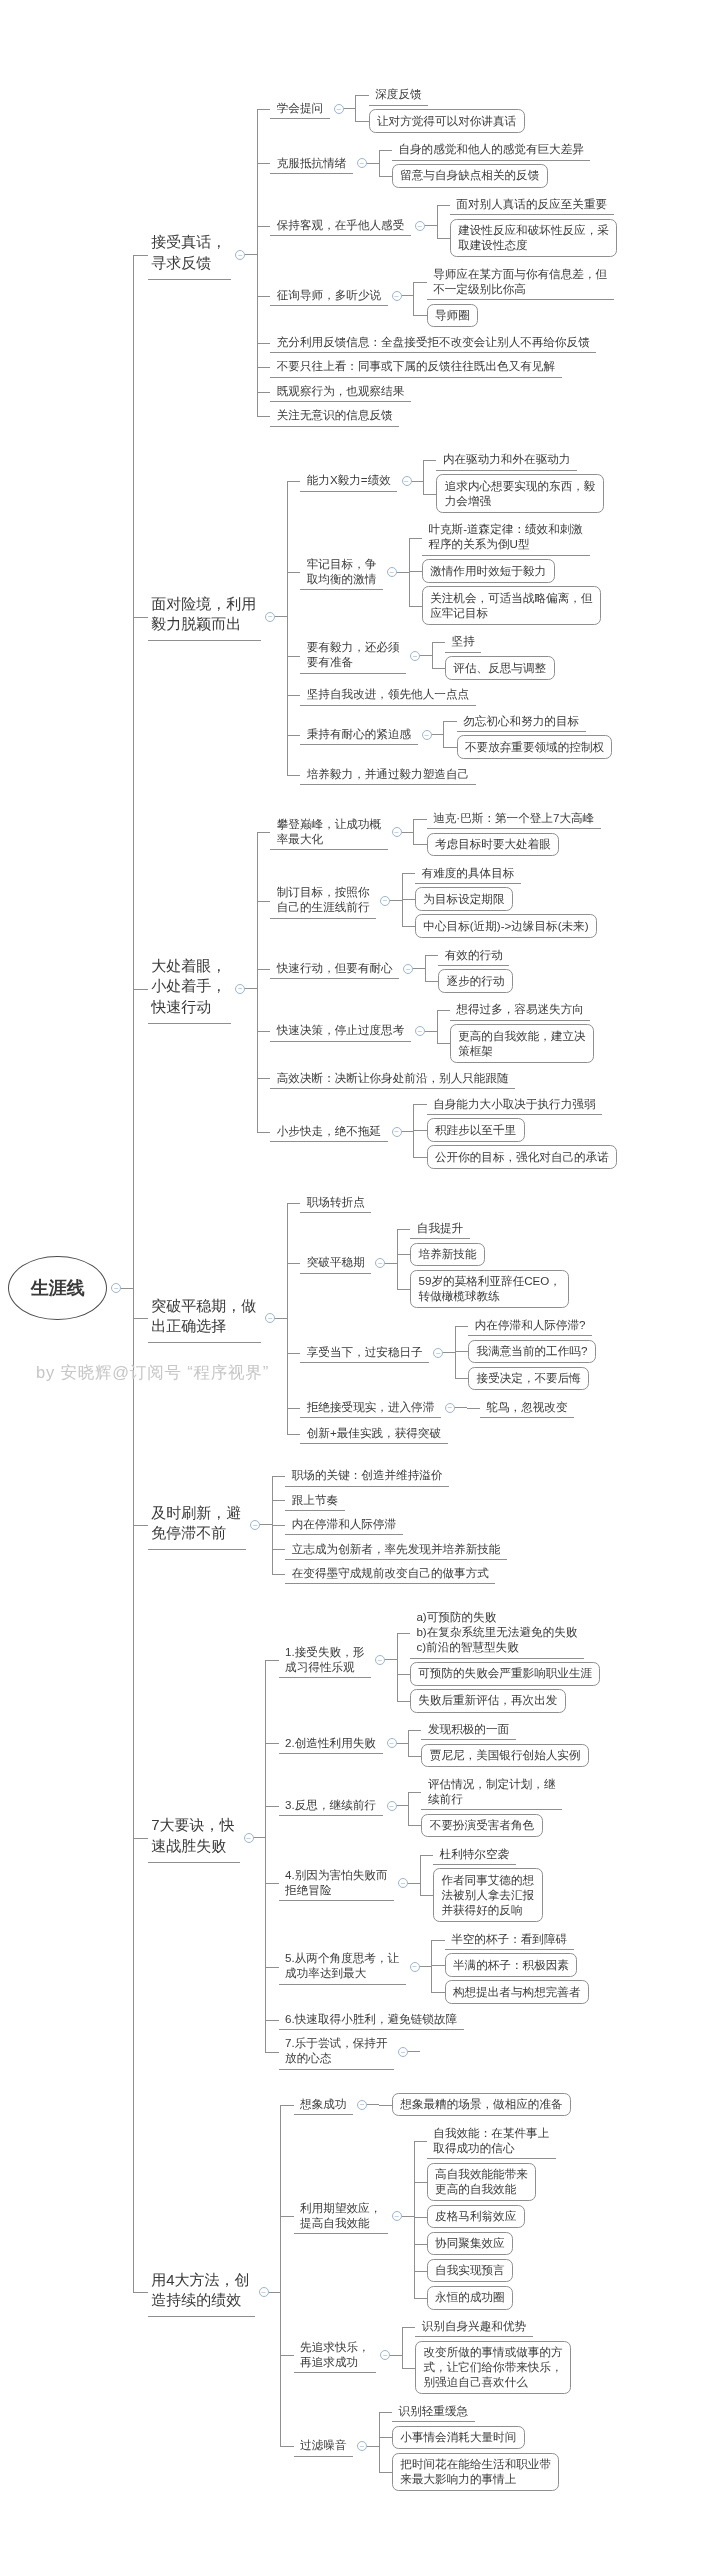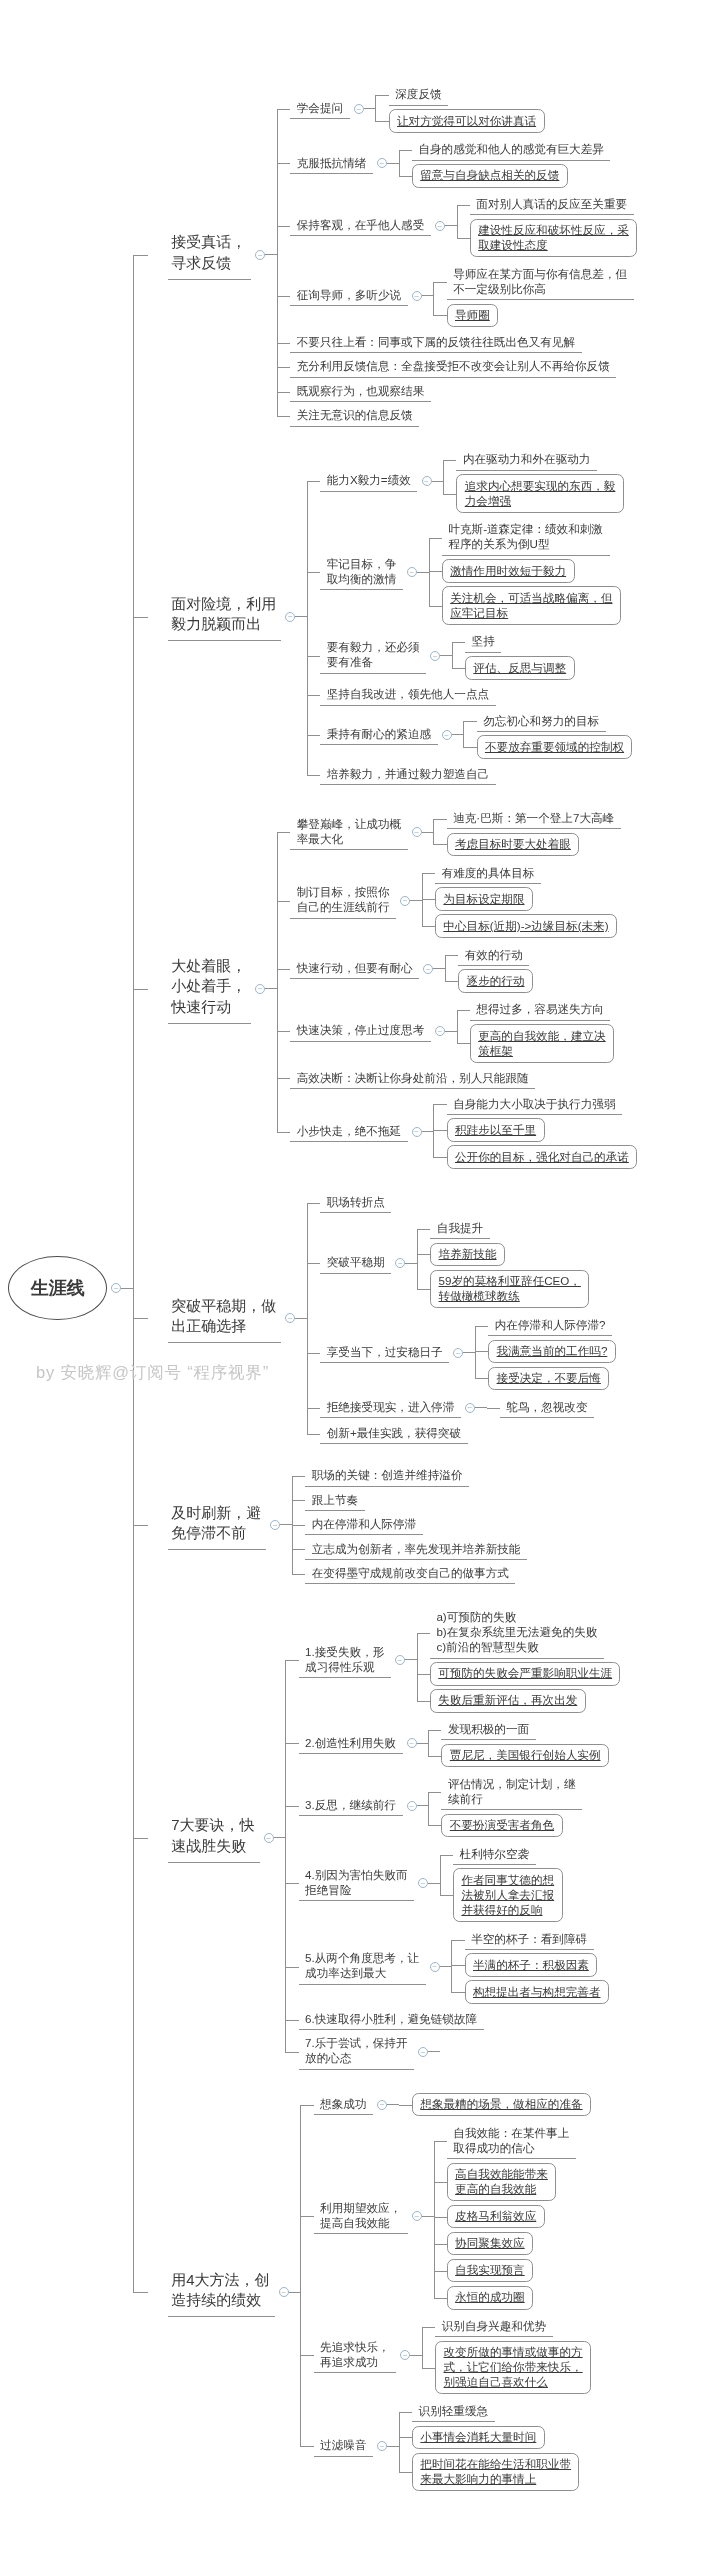--- a/index.html
+++ b/index.html
@@ -50,33 +50,31 @@
   .topic{white-space:pre-line;color:var(--text);}
   .s-root{
     border:1.7px solid #4c4c4c;border-radius:50%;
     padding:20px 21.5px;font-size:18px;font-weight:bold;
     text-align:center;line-height:1.25;background:#fff;
   }
   .s-main{
     font-size:15px;line-height:1.35;
     padding:2.5px 5px 5.8px 3.3px;
     border-bottom:0.8px solid var(--line);
-    margin-left:20px;
   }
   .s-line{
     font-size:11.6px;line-height:1.3;
     padding:1.7px 6.6px 3.3px 6.6px;
     border-bottom:0.8px solid var(--line);
   }
   .s-box{
     font-size:11.6px;line-height:1.3;
     padding:2.5px 7.4px 4.1px 7.4px;
     border:0.8px solid var(--line);border-radius:6.6px;
     background:#fff;
-    text-decoration:underline;
   }
 
   
   .toggle{
     flex:0 0 auto;width:10px;height:10px;margin-left:4.1px;
     border:0.8px solid var(--toggle);border-radius:50%;
     color:var(--toggle);font-size:8.3px;line-height:8.3px;
     display:flex;align-items:center;justify-content:center;
     background:#fff;cursor:pointer;
   }
@@ -200,28 +198,28 @@
                             <div class="topic s-box">导师圈</div>
                           </div>
                         </div>
                       </li>
                     </ul>
                   </div>
                 </li>
                 <li class="kid">
                   <div class="tnode d2">
                     <div class="trow">
+                      <div class="topic s-line">充分利用反馈信息：全盘接受拒不改变会让别人不再给你反馈</div>
+                    </div>
+                  </div>
+                </li>
+                <li class="kid">
+                  <div class="tnode d2">
+                    <div class="trow">
                       <div class="topic s-line">不要只往上看：同事或下属的反馈往往既出色又有见解</div>
-                    </div>
-                  </div>
-                </li>
-                <li class="kid">
-                  <div class="tnode d2">
-                    <div class="trow">
-                      <div class="topic s-line">充分利用反馈信息：全盘接受拒不改变会让别人不再给你反馈</div>
                     </div>
                   </div>
                 </li>
                 <li class="kid">
                   <div class="tnode d2">
                     <div class="trow">
                       <div class="topic s-line">既观察行为，也观察结果</div>
                     </div>
                   </div>
                 </li>

